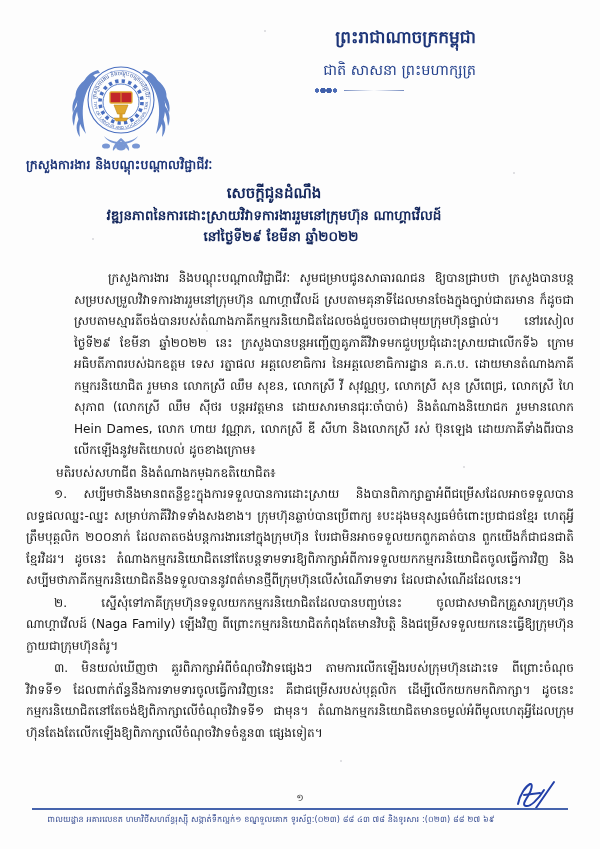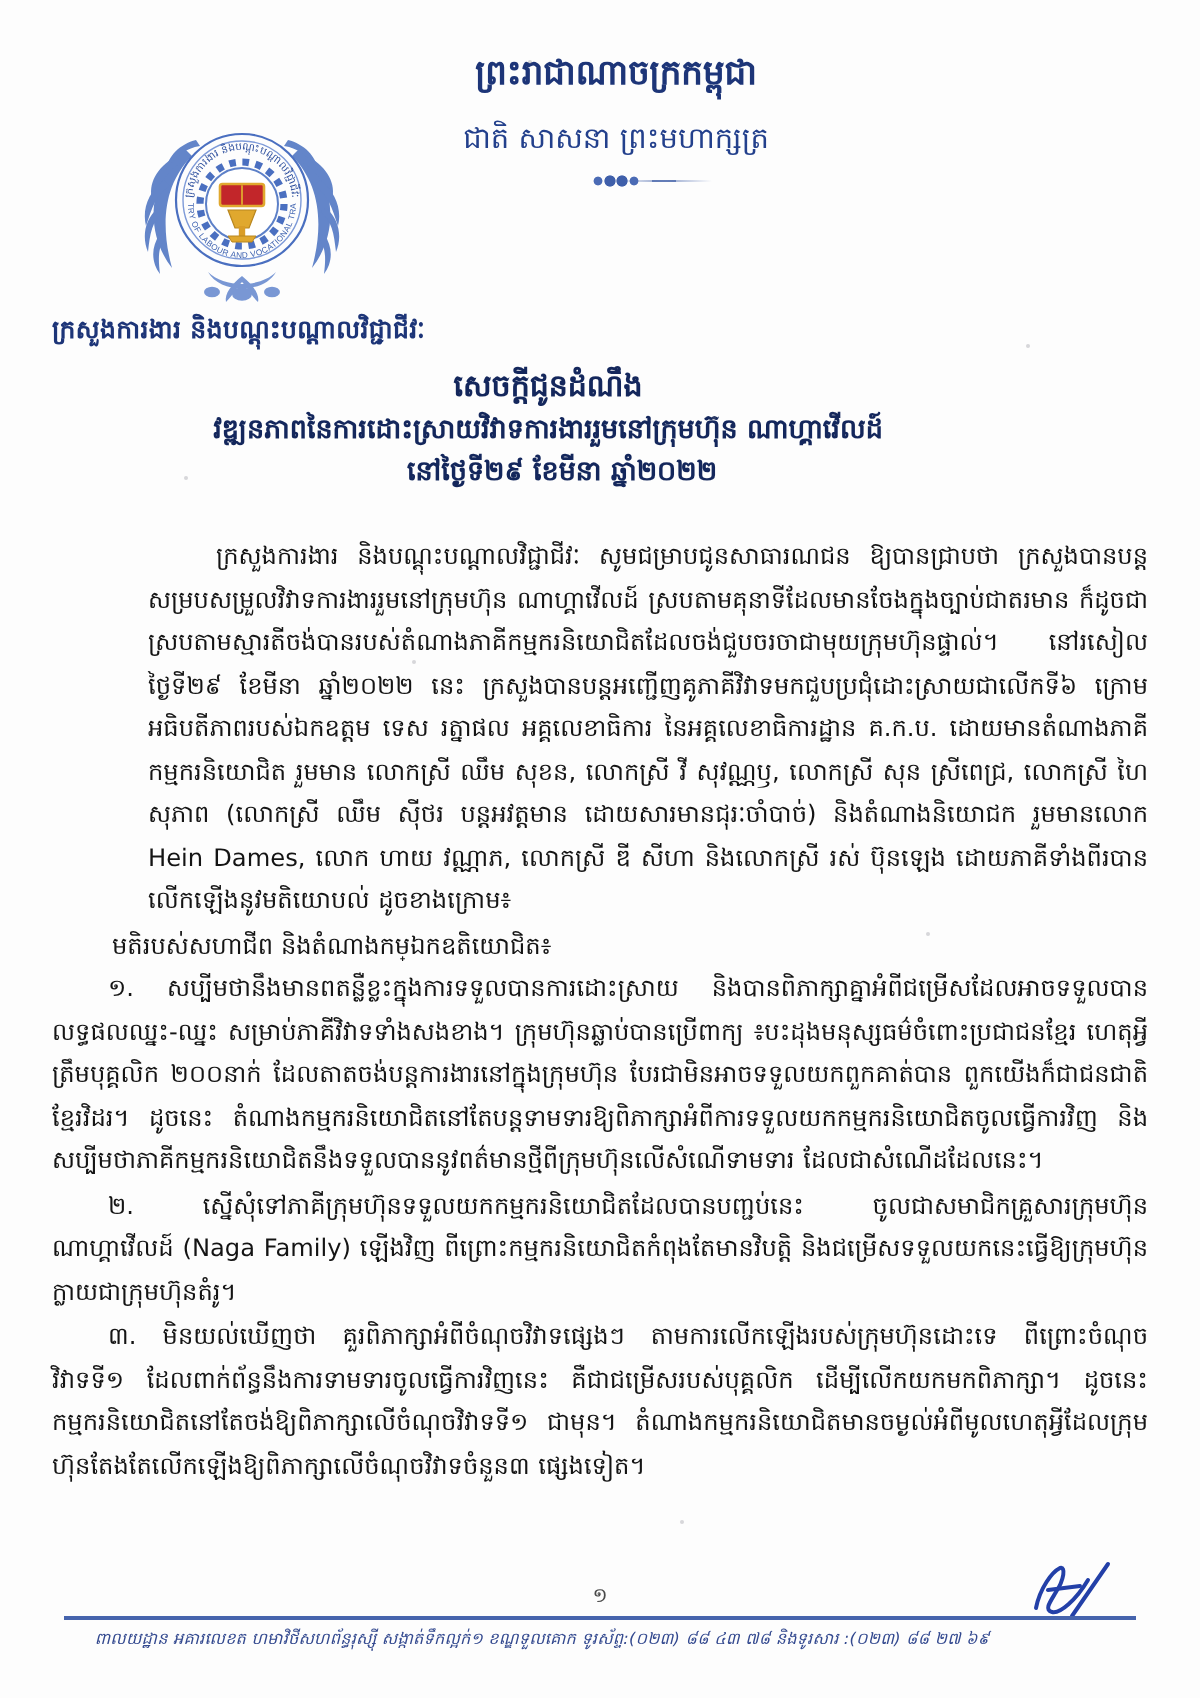--- a/index.html
+++ b/index.html
@@ -22,24 +22,24 @@
     box-sizing: border-box;
   }
 
   
   .header-zone {
     position: relative;
     height: 150px;
   }
   .royal-titles {
     position: absolute;
-    left: 158px;
+    left: 176px;
     top: 26px;
     width: 300px;
-    text-align: center;
+    text-align: right;
     color: #1f3a7a;
   }
   .kingdom-line {
     font-size: 17px;
     font-weight: bold;
     letter-spacing: 0px;
     line-height: 1.35;
     color: #1d3578;
   }
   .motto-line {
@@ -180,21 +180,20 @@
     height: 2px;
     background: #4664ad;
   }
   .footer-text {
     position: absolute;
     left: 0;
     top: 814px;
     width: 542px;
     text-align: center;
     font-size: 8.1px;
-    font-style: italic;
     color: #33498f;
     letter-spacing: .1px;
   }
   .signature {
     position: absolute;
     right: 38px;
     top: 778px;
     width: 56px;
     height: 34px;
   }

